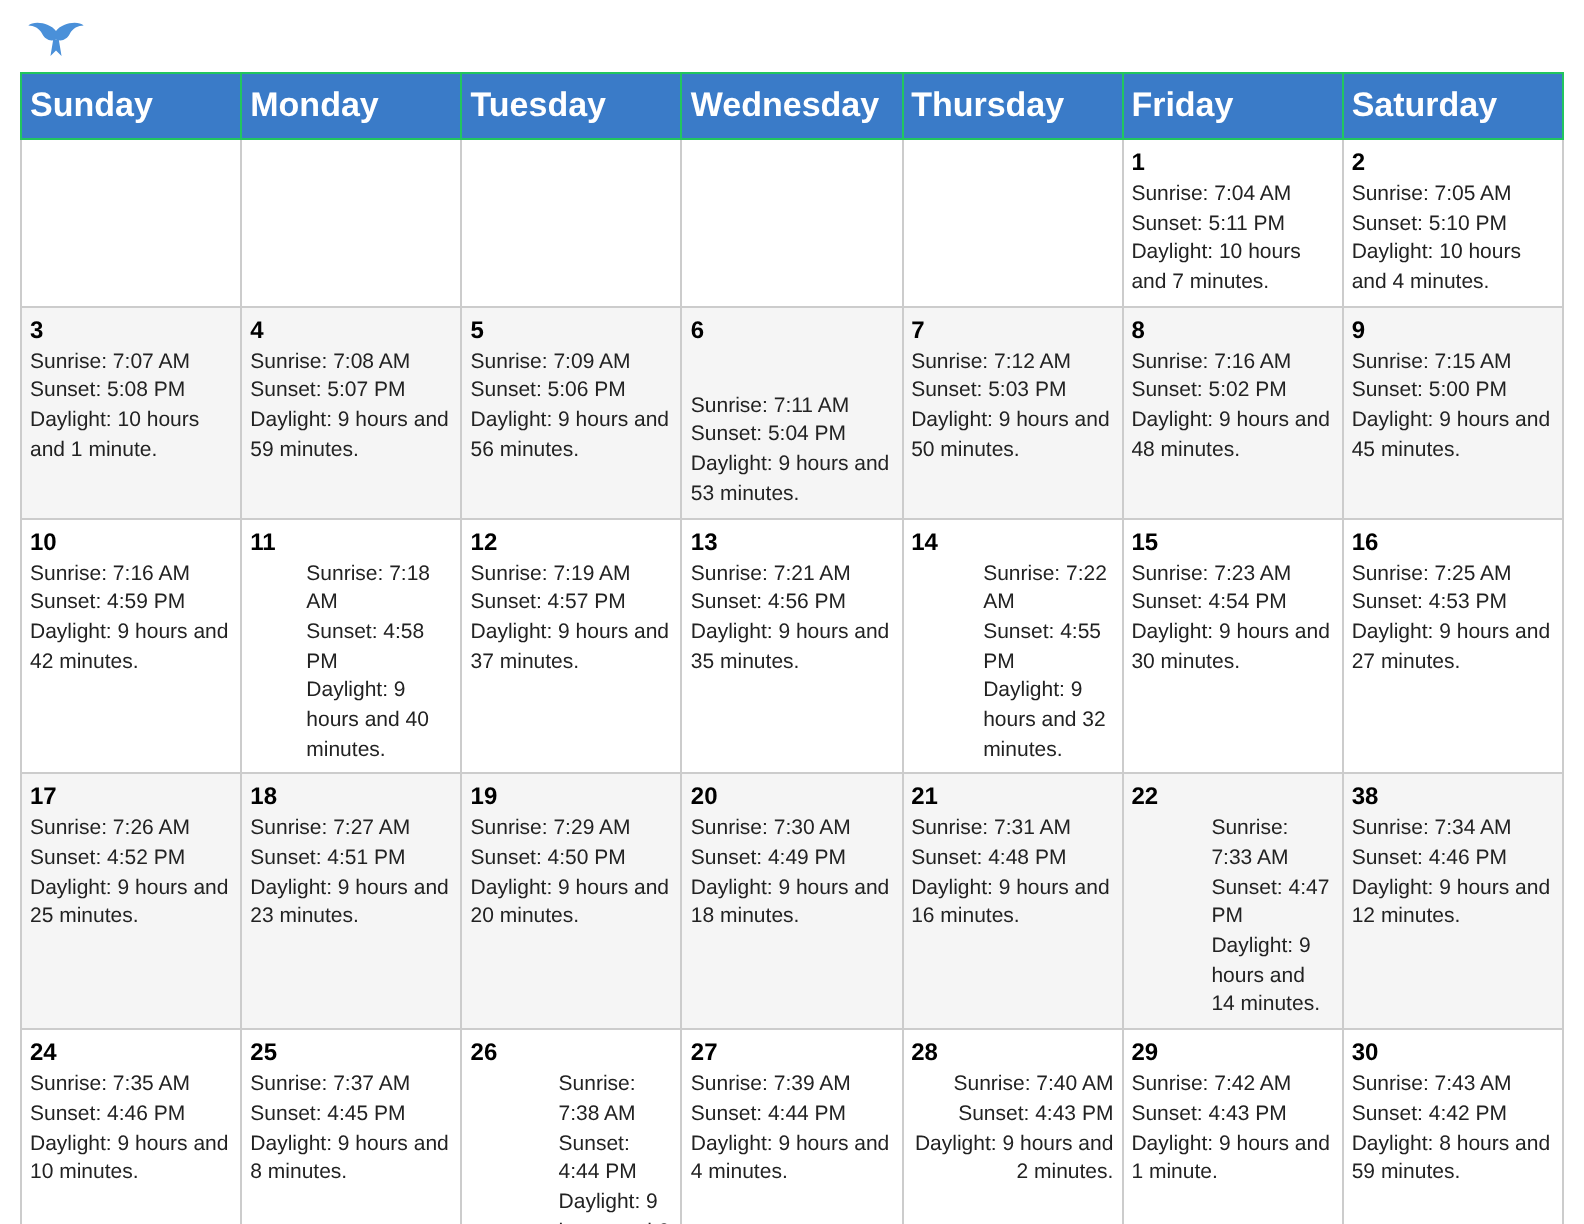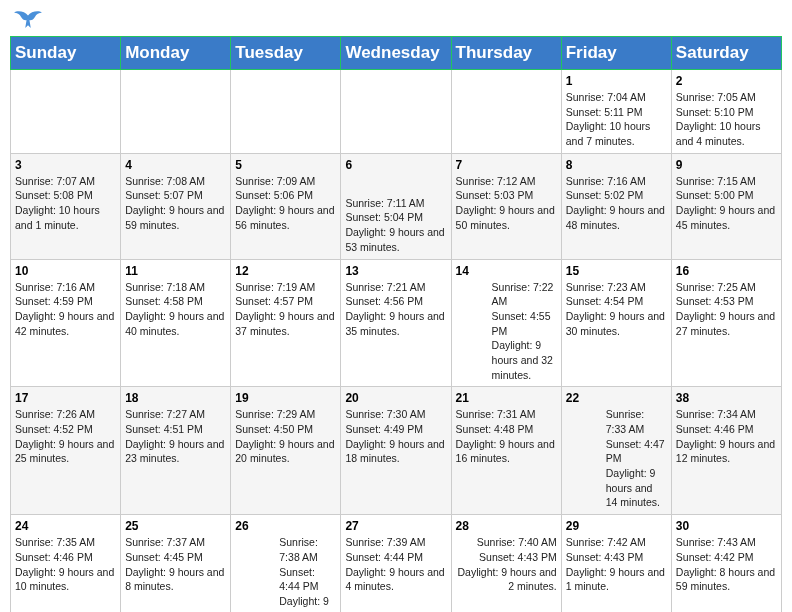--- a/index.html
+++ b/index.html
@@ -177,21 +177,21 @@
       </tr>
       <tr>
         <td>
           <span class="day-num">10</span>
           <div class="day-info" style="white-space: pre-line;">Sunrise: 7:16 AM
 Sunset: 4:59 PM
 Daylight: 9 hours and 42 minutes.</div>
         </td>
         <td>
           <span class="day-num">11</span>
-          <div class="day-info" style="white-space: pre-line;">Sunrise: 7:18 AM
+          <div class="day-info" style="white-space: pre-line; margin-left: 28px;">Sunrise: 7:18 AM
 Sunset: 4:58 PM
 Daylight: 9 hours and 40 minutes.</div>
         </td>
         <td>
           <span class="day-num">12</span>
           <div class="day-info" style="white-space: pre-line;">Sunrise: 7:19 AM
 Sunset: 4:57 PM
 Daylight: 9 hours and 37 minutes.</div>
         </td>
         <td>

